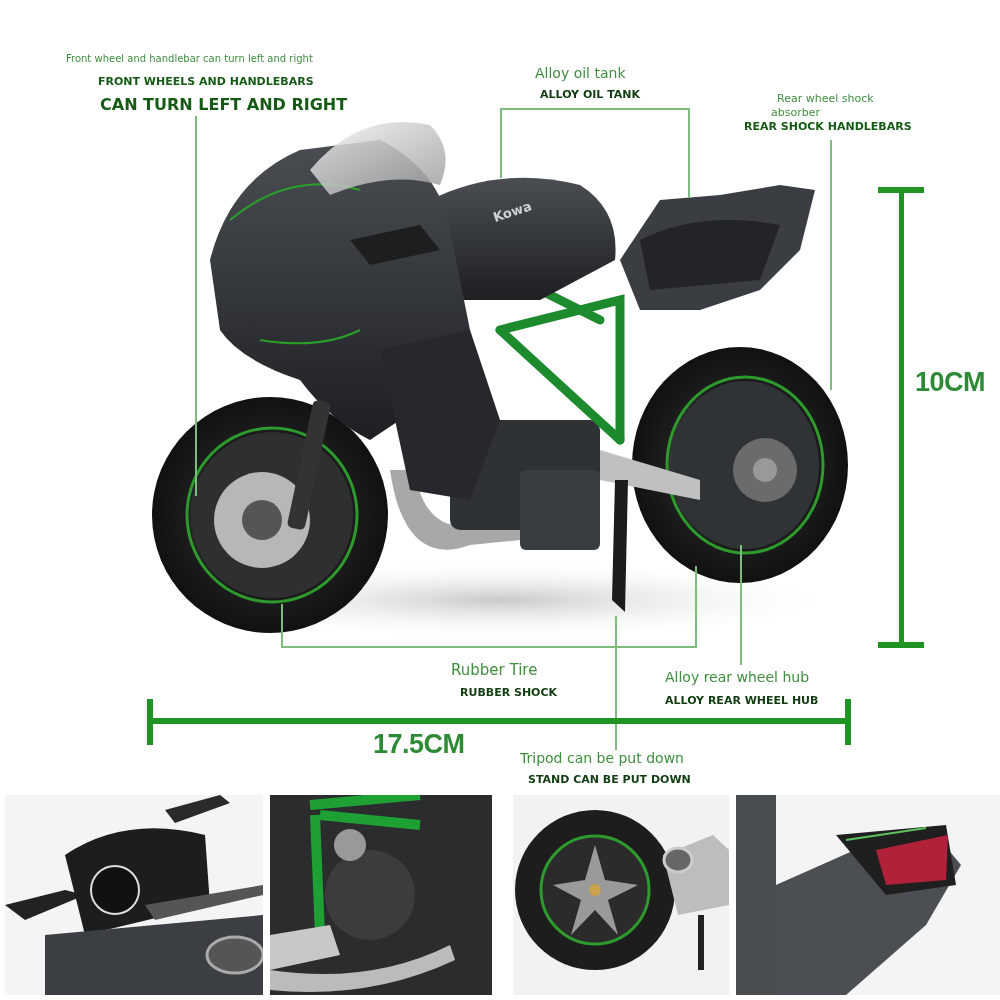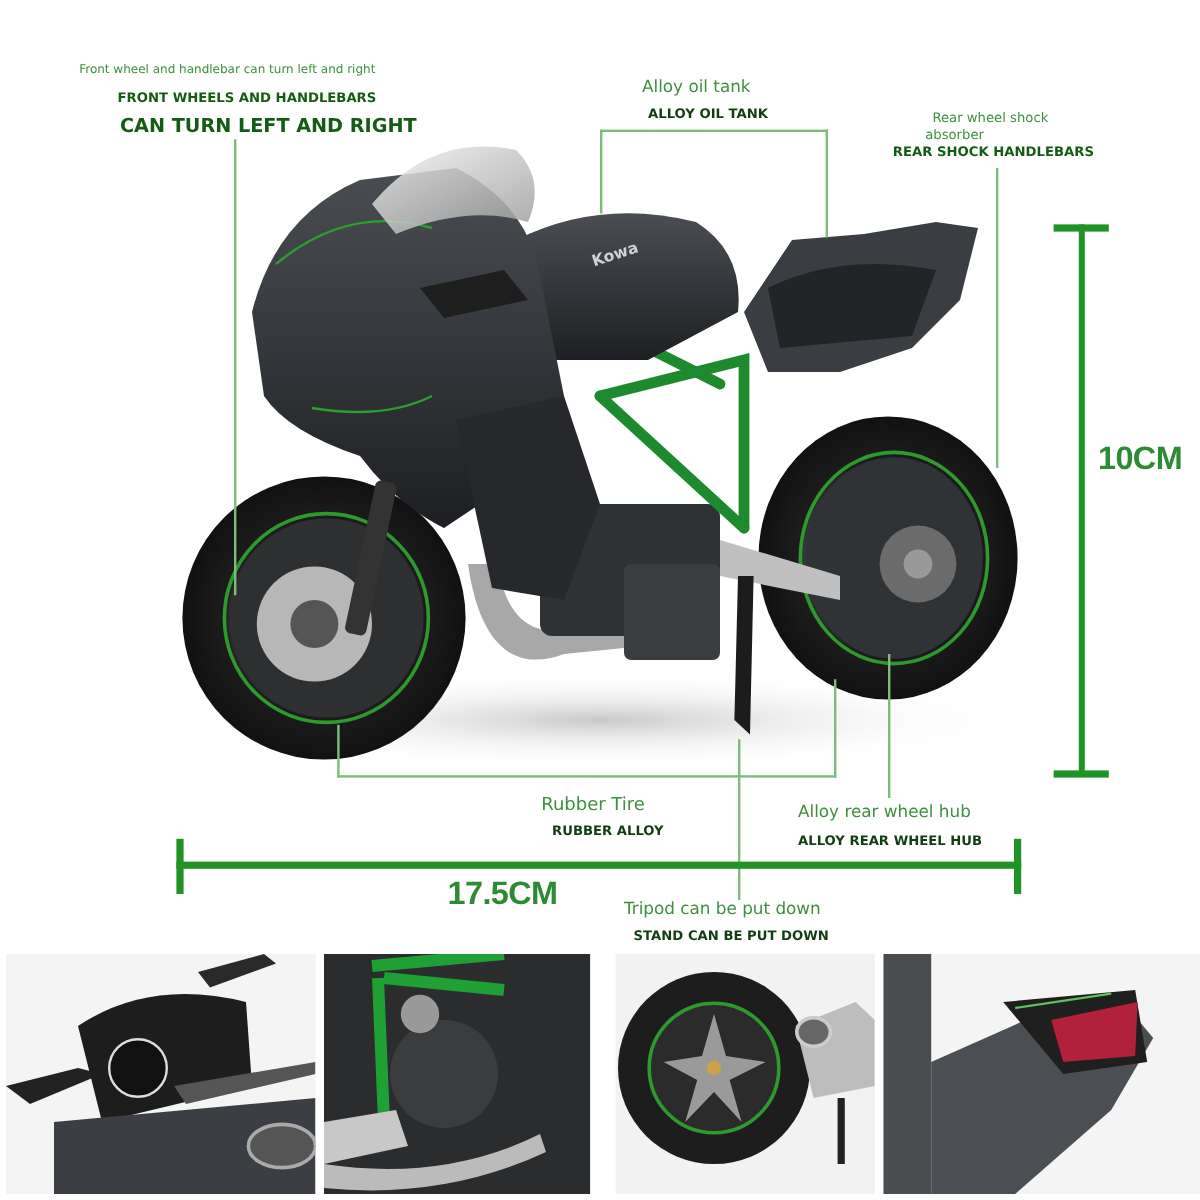--- a/index.html
+++ b/index.html
@@ -113,21 +113,21 @@
 <div class="label-caps" style="left:100px; top:95px; width:232px; font-size:16px;">CAN TURN LEFT AND RIGHT</div>
 
 <div class="label-en" style="left:535px; top:65px; font-size:14px;">Alloy oil tank</div>
 <div class="label-caps" style="left:540px; top:88px; font-size:11px; color:#123d12;">ALLOY OIL TANK</div>
 
 <div class="label-en" style="left:777px; top:92px; font-size:11px;">Rear wheel shock</div>
 <div class="label-en" style="left:771px; top:106px; font-size:11px;">absorber</div>
 <div class="label-caps" style="left:744px; top:120px; font-size:11px;">REAR SHOCK HANDLEBARS</div>
 
 <div class="label-en" style="left:451px; top:661px; font-size:15px;">Rubber Tire</div>
-<div class="label-caps" style="left:460px; top:686px; font-size:11px; color:#123d12;">RUBBER ALLOY</div>
+<div class="label-caps" style="left:460px; top:686px; font-size:11px; color:#123d12;">RUBBER SHOCK</div>
 
 <div class="label-en" style="left:665px; top:669px; font-size:14px; color:#3f8f3f;">Alloy rear wheel hub</div>
 <div class="label-caps" style="left:665px; top:694px; font-size:11px; color:#123d12;">ALLOY REAR WHEEL HUB</div>
 
 <div class="label-en" style="left:520px; top:750px; font-size:14px; color:#3f8f3f;">Tripod can be put down</div>
 <div class="label-caps" style="left:528px; top:773px; font-size:11px; color:#123d12;">STAND CAN BE PUT DOWN</div>
 
 <div class="measure" style="left:878px; top:187px; width:46px; height:6px;"></div>
 <div class="measure" style="left:899px; top:187px; width:5px; height:460px;"></div>
 <div class="measure" style="left:878px; top:642px; width:46px; height:6px;"></div>

